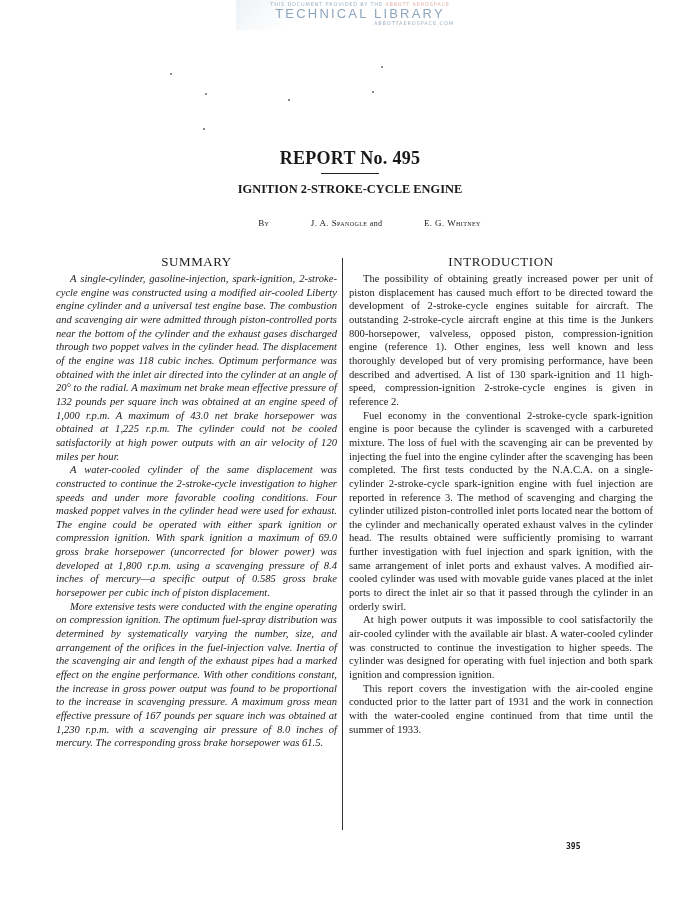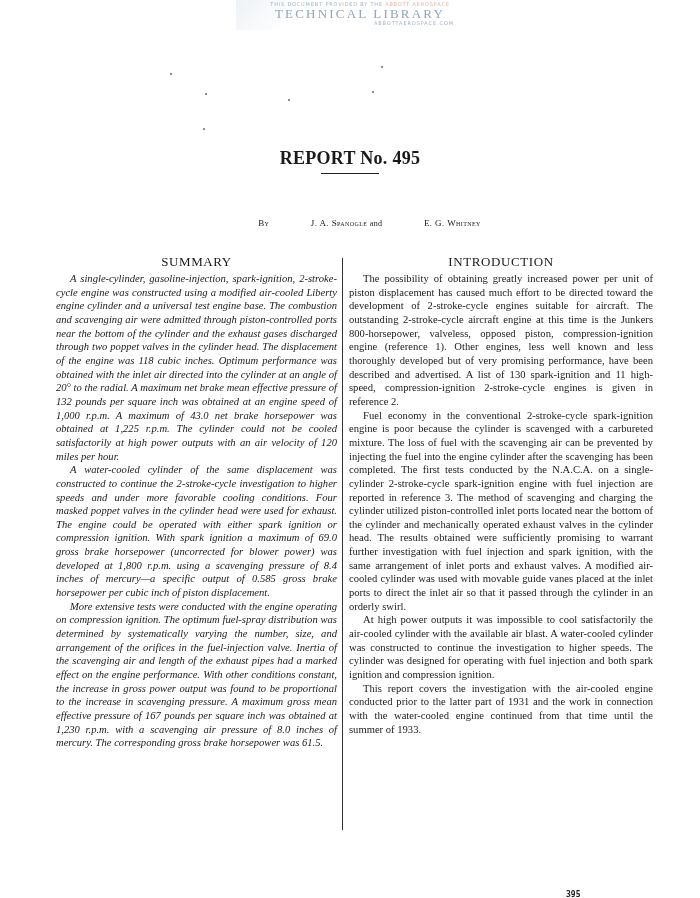--- a/index.html
+++ b/index.html
@@ -12,21 +12,21 @@
       position: absolute; top: 1px; left: 240px; width: 240px;
       text-align: center; color: #9fb2c4;
       font-family: "DejaVu Sans", "Liberation Sans", sans-serif;
     }
     .watermark .wm-top {
       font-size: 5px; letter-spacing: 0.8px; line-height: 6px; text-transform: uppercase;
     }
     .watermark .wm-top .brand { color: #e6b0a8; }
     .watermark .wm-main {
       font-size: 13px; letter-spacing: 2.2px; line-height: 13px; color: #8ea6bd;
-      font-family: Liberation Serif, serif;
+      font-family: Liberation Sans, sans-serif;
     }
     .watermark .wm-sub {
       font-size: 5px; letter-spacing: 0.9px; line-height: 6px; text-align: right;
       padding-right: 26px; text-transform: uppercase;
     }
     .wm-bg {
       position: absolute; top: 0; left: 236px; width: 56px; height: 30px;
       background: linear-gradient(135deg, #eef2f6 0%, #ffffff 90%);
     }
     .speck { position: absolute; width: 2px; height: 2px; background: #666; border-radius: 50%; }
@@ -59,21 +59,21 @@
     .col-right { left: 349px; width: 304px; }
     .col-heading {
       text-align: center; font-style: normal; font-weight: normal;
       font-size: 13px; letter-spacing: 0.6px; margin-bottom: 4px; line-height: 12px;
     }
     .column p { margin: 0; text-indent: 14px; }
     .divider {
       position: absolute; top: 258px; left: 342px; width: 1px; height: 572px; background: #333;
     }
     .page-number {
-      position: absolute; top: 890px; left: 566px;
+      position: absolute; top: 842px; left: 566px;
       font-family: "DejaVu Sans Mono", "Liberation Mono", monospace;
       font-weight: bold; font-size: 8px;
     }
   </style>
 </head>
 <body>
 
 <div class="wm-bg"></div>
 <div class="watermark">
   <div class="wm-top">
@@ -87,20 +87,21 @@
 <div class="speck" style="top:73px;left:170px"></div>
 <div class="speck" style="top:93px;left:205px"></div>
 <div class="speck" style="top:99px;left:288px"></div>
 <div class="speck" style="top:66px;left:381px"></div>
 <div class="speck" style="top:91px;left:372px"></div>
 <div class="speck" style="top:128px;left:203px"></div>
 
 <div class="report-number">REPORT No. 495</div>
 <div class="title-rule"></div>
 <div class="doc-title">
+  <div>IGNITION 2-STROKE-CYCLE ENGINE</div>
 </div>
 <div class="authors">
   <span class="sc">By</span>
   <span class="sc">J. A. Spanogle</span>
   <span>and</span>
   <span class="sc">E. G. Whitney</span>
 </div>
 
 <div class="column col-left">
   <div class="col-heading">SUMMARY</div>

